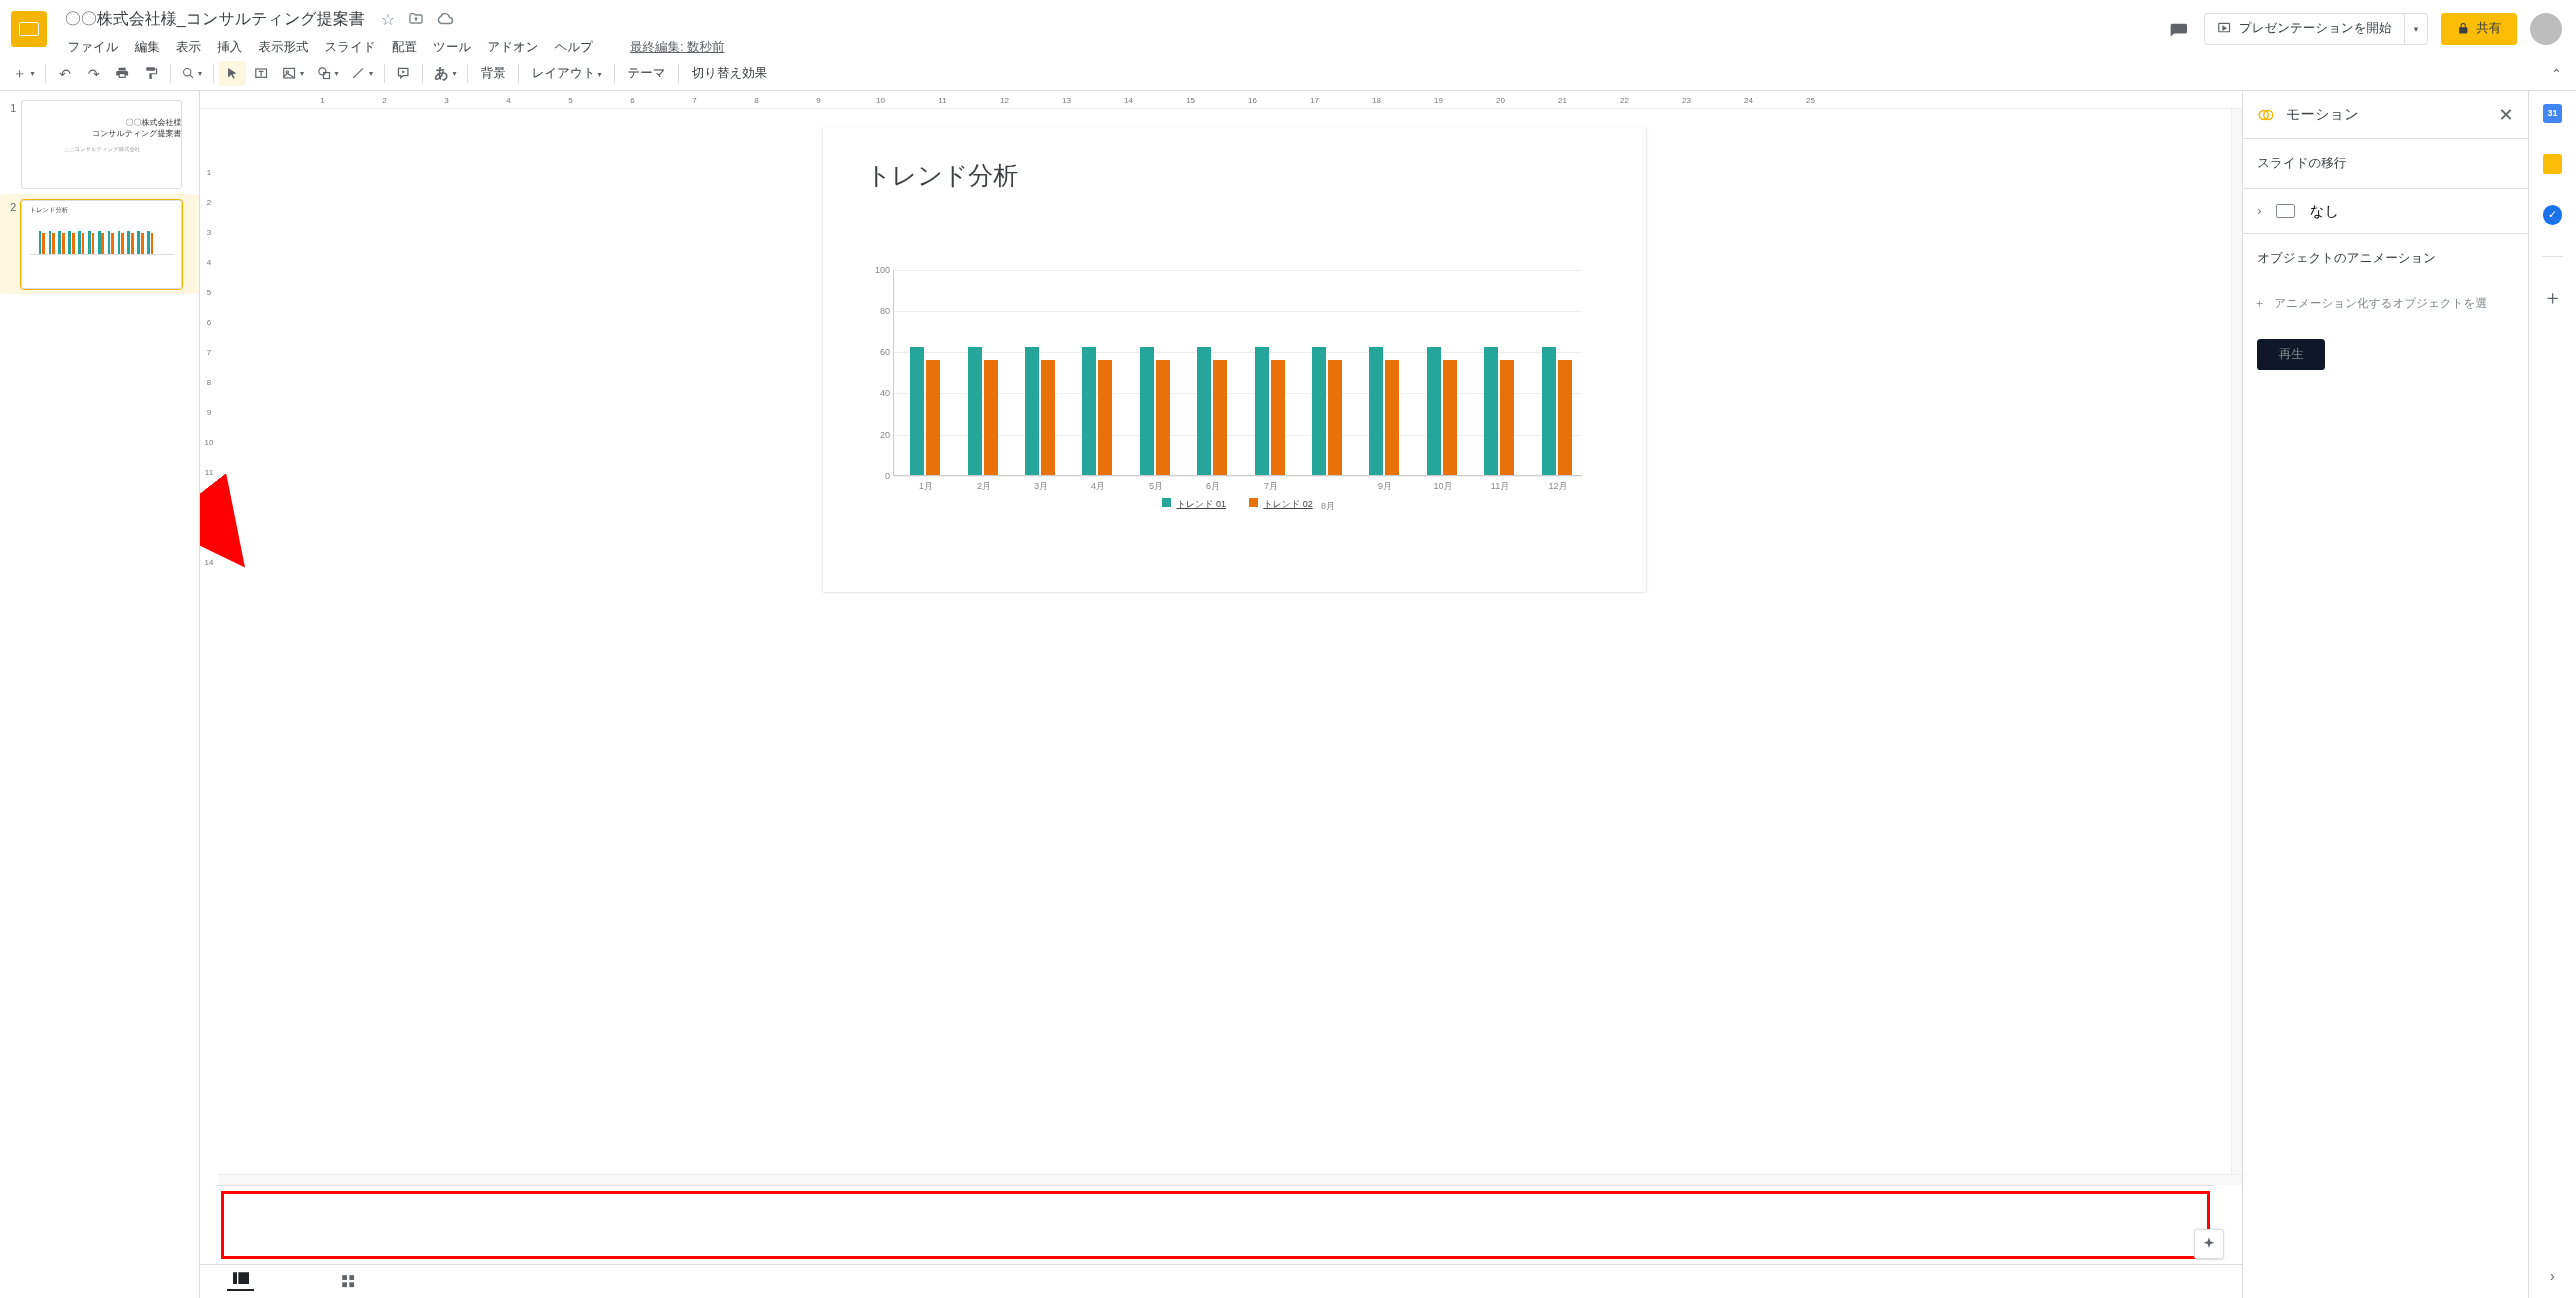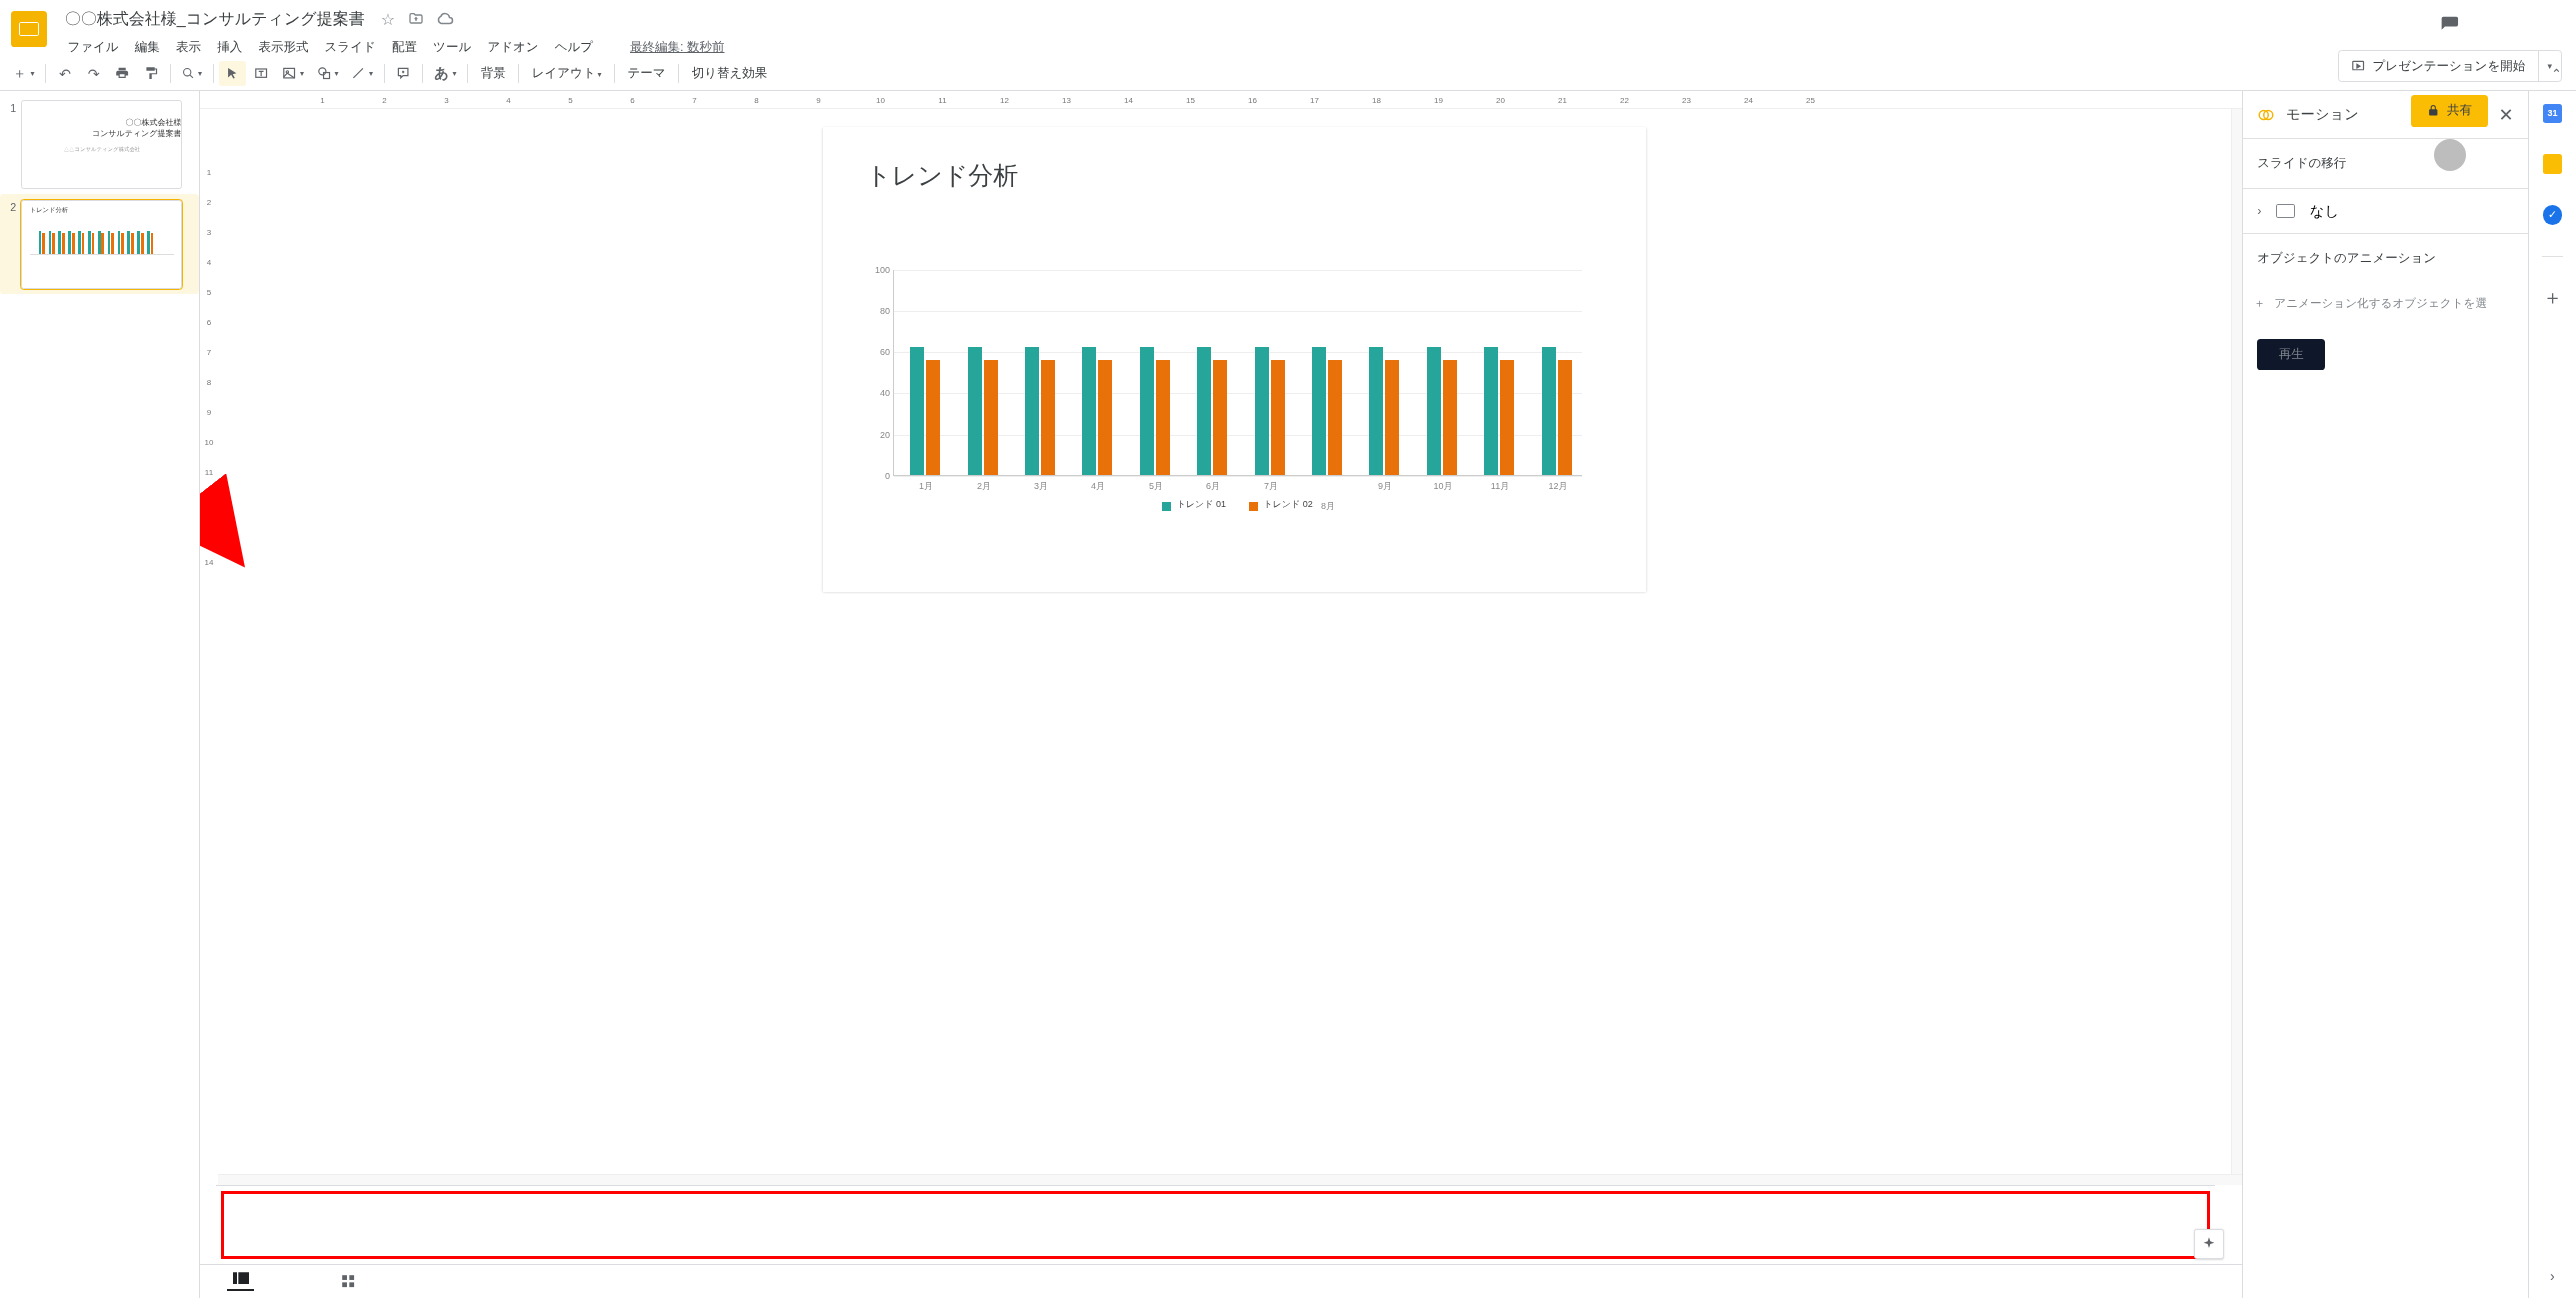--- a/index.html
+++ b/index.html
@@ -9,21 +9,21 @@
 .header { display: flex; align-items: flex-start; padding: 7.2px 14.3px 0 7.2px; height: 57px; }
 .logo { width: 36px; height: 36px; background: #f4b400; border-radius: 3.6px; margin: 3.6px 7.2px 0 3.6px; display:flex; align-items:center; justify-content:center; }
 .logo-inner { width: 19.7px; height: 14.3px; border: 1.8px solid #fff; border-radius: 1.8px; }
 .title-area { flex: 1; display: flex; flex-direction: column; padding-left: 7.2px; }
 .title-row { display: flex; align-items: center; gap: 12.5px; }
 .doc-title { font-size: 16px; color: #3c4043; padding: 1.8px 3.6px; }
 .title-icon { color: #80868b; font-size: 16px; cursor: pointer; }
 .menu-row { display: flex; gap: 3.6px; margin-top: 3.6px; align-items: center; }
 .menu-item { font-size: 12.5px; color: #3c4043; padding: 3.6px 6.3px; cursor: pointer; border-radius: 2.7px; }
 .last-edit { font-size: 12.5px; color: #5f6368; text-decoration: underline; margin-left: 27px; cursor:pointer; }
-.header-right { display: flex; align-items: center; gap: 12.5px; margin-top: 5.4px; flex-direction: column; }
+.header-right { display: flex; align-items: flex-end; gap: 12.5px; margin-top: 5.4px; }
 .comment-icon { width: 25px; height: 25px; display:flex; align-items:center; justify-content:center; color:#5f6368; font-size:19.7px; cursor:pointer; }
 .present-btn { display: flex; align-items: center; border: 0.9px solid #dadce0; border-radius: 3.6px; height: 32px; cursor: pointer; }
 .present-main { display: flex; align-items: center; gap: 7.2px; padding: 0 12.5px; font-size: 12.5px; color: #3c4043; }
 .present-dd { border-left: 0.9px solid #dadce0; width: 23px; height: 100%; display:flex; align-items:center; justify-content:center; color:#5f6368; font-size:9px; }
 .share-btn { background: #fbbc04; border-radius: 3.6px; height: 32px; padding: 0 16px; display: flex; align-items: center; gap: 7.2px; font-size: 12.5px; color: #3c4043; font-weight: 500; cursor: pointer; }
 .avatar { width: 32px; height: 32px; border-radius: 50%; background: #bdbdbd; cursor: pointer; }
 
 
 .toolbar { display: flex; align-items: center; height: 34px; border-bottom: 0.9px solid #dadce0; padding: 0 7.2px; gap: 1.8px; }
 .tb-btn { width: 27px; height: 25px; display: flex; align-items: center; justify-content: center; color: #5f6368; cursor: pointer; border-radius: 2.7px; font-size: 14.3px; position:relative; }
@@ -60,21 +60,21 @@
 .slide { width: 823px; height: 465px; background: #fff; box-shadow: 0 0.9px 2.7px rgba(0,0,0,0.2); position: relative; }
 .slide-title { font-size: 25px; color: #3c4043; padding: 32px 0 0 43px; font-weight: 400; }
 .chart-wrap { position: absolute; left: 43px; top: 143px; width: 716px; height: 250px; }
 .chart-plot { position: relative; width: 100%; height: 206px; border-left: 0.9px solid #ccc; border-bottom: 0.9px solid #ccc; margin-left: 27px; width: calc(100% - 27px); }
 .grid-line { position: absolute; left: 0; right: 0; border-top: 0.9px solid #eee; }
 .y-label { position: absolute; left: -27px; width: 23px; text-align: right; font-size: 9px; color: #888; transform: translateY(-50%); }
 .bar-group { position: absolute; bottom: 0; display: flex; gap: 1.8px; align-items: flex-end; }
 .bar { width: 14.3px; }
 .x-label { position: absolute; font-size: 9px; color: #888; top: 210px; transform: translateX(-50%); }
 .legend { display: flex; justify-content: center; gap: 23px; margin-top: 21.5px; margin-left: 27px; }
-.legend-item { display: flex; align-items: flex-end; gap: 5.4px; font-size: 9px; color: #444; }
+.legend-item { display: flex; align-items: flex-start; gap: 5.4px; font-size: 9px; color: #444; text-decoration: underline; }
 .legend-sw { width: 9px; height: 9px; }
 
 
 .h-scrollbar { position:absolute; bottom:0; left:18px; right:0; height:10.7px; background:#f8f8f8; border-top:0.9px solid #eee; }
 .v-scrollbar { position:absolute; top:18px; right:0; bottom:10.7px; width:10.7px; background:#f8f8f8; border-left:0.9px solid #eee; }
 
 .notes-area { height: 79px; border-top: 0.9px solid #dadce0; position: relative; margin: 0 27px 0 16px; }
 .notes-outline { position: absolute; inset: 5.4px 5.4px 5.4px 5.4px; border: 3.6px solid #ff0000; }
 .notes-text { padding: 16px 12.5px; font-size: 12.5px; color: #80868b; cursor: text; }
 .explore-btn { position:absolute; right:-9px; bottom:5.4px; width:30px; height:30px; background:#fff; border:0.9px solid #dadce0; border-radius:2.7px; display:flex; align-items:center; justify-content:center; color:#5f6368; cursor:pointer; box-shadow: 0 0.9px 1.8px rgba(0,0,0,.15);}

